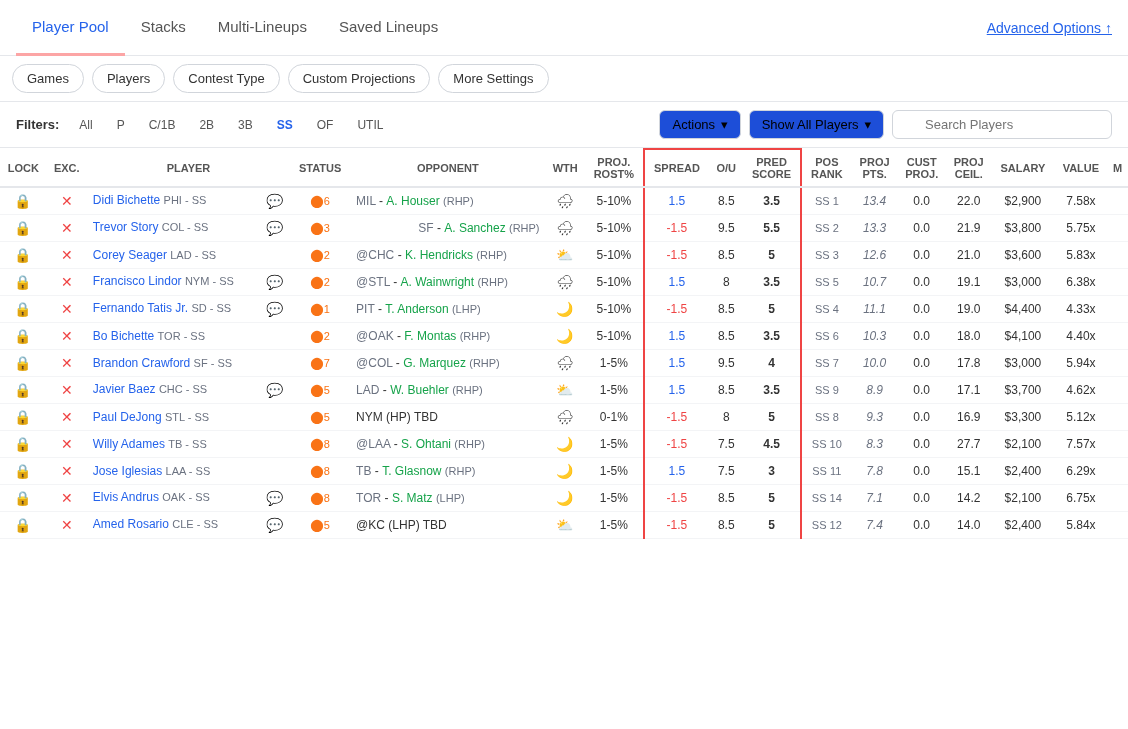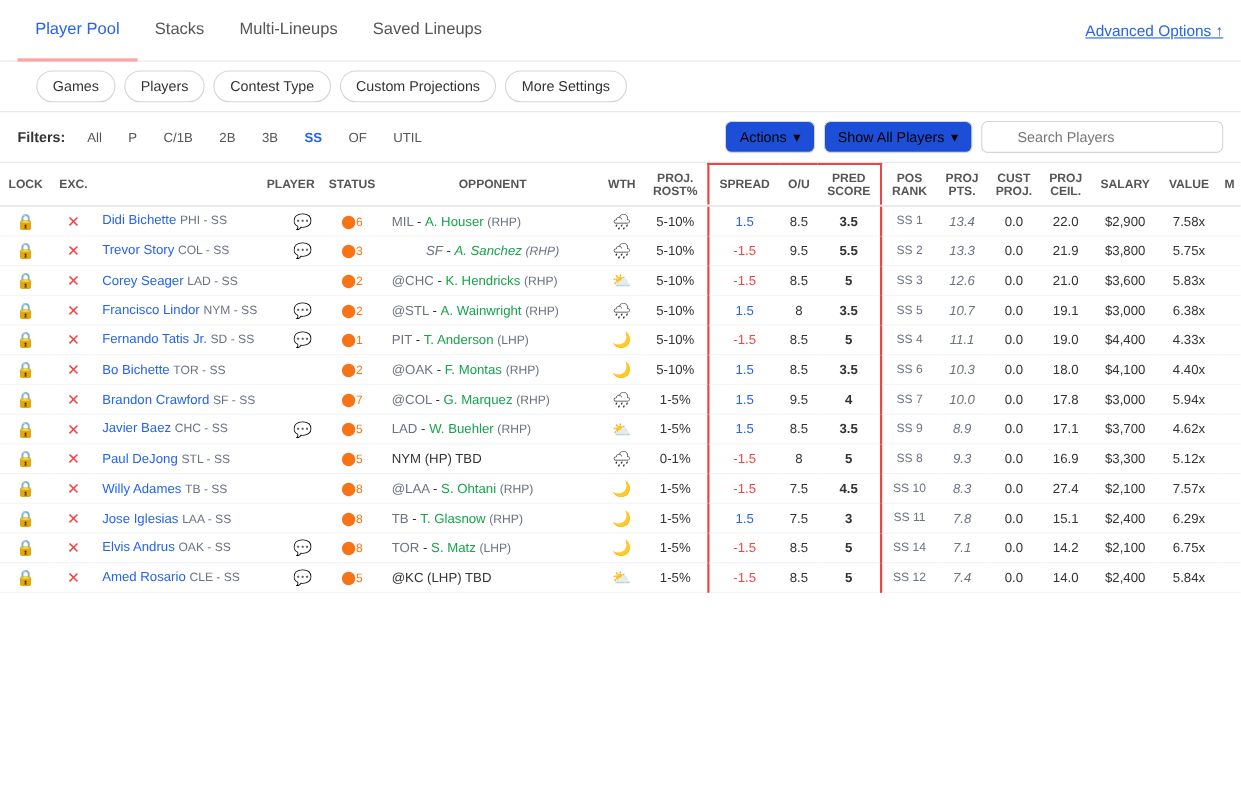--- a/index.html
+++ b/index.html
@@ -6,40 +6,40 @@
     body { font-family: -apple-system, BlinkMacSystemFont, 'Segoe UI', sans-serif; font-size: 13px; background: #fff; color: #333; }
 
     
     .top-nav { display: flex; align-items: center; padding: 0 16px; border-bottom: 1px solid #e5e7eb; height: 56px; position: relative; }
     .top-nav-links { display: flex; align-items: center; gap: 0; }
     .top-nav-link { padding: 0 16px; height: 56px; display: flex; align-items: center; cursor: pointer; font-size: 15px; font-weight: 500; color: #555; text-decoration: none; border-bottom: 3px solid transparent; }
     .top-nav-link.active { color: #2563eb; border-bottom: 3px solid #fca5a5; }
     .advanced-options { margin-left: auto; color: #2563eb; font-size: 14px; cursor: pointer; display: flex; align-items: center; gap: 4px; text-decoration: underline; }
 
     
-    .filter-bar { display: flex; align-items: center; padding: 8px 33px; gap: 8px; border-bottom: 1px solid #e5e7eb; }
+    .filter-bar { display: flex; align-items: center; padding: 8px 12px; gap: 8px; border-bottom: 1px solid #e5e7eb; }
     .filter-btn { padding: 6px 14px; border: 1px solid #d1d5db; border-radius: 20px; background: #fff; cursor: pointer; font-size: 13px; color: #333; }
 
     
     .table-controls { display: flex; align-items: center; padding: 8px 16px; gap: 8px; border-bottom: 1px solid #e5e7eb; }
     .filter-label { font-size: 13px; font-weight: 600; color: #333; margin-right: 4px; }
     .filter-tag { padding: 3px 8px; border-radius: 4px; cursor: pointer; font-size: 12px; color: #555; }
     .filter-tag.active { color: #2563eb; font-weight: 600; }
     .filter-tag-ss { color: #2563eb; font-weight: 700; }
     .controls-right { margin-left: auto; display: flex; align-items: center; gap: 8px; }
     .dropdown-btn { padding: 6px 12px; border: 1px solid #d1d5db; border-radius: 6px; background: #1d4ed8; cursor: pointer; font-size: 13px; display: flex; align-items: center; gap: 6px; }
     .search-box { padding: 6px 12px 6px 32px; border: 1px solid #d1d5db; border-radius: 6px; font-size: 13px; width: 220px; position: relative; }
     .search-wrapper { position: relative; }
     .search-icon-inner { position: absolute; left: 10px; top: 50%; transform: translateY(-50%); color: #9ca3af; font-size: 14px; }
 
     
     .table-wrapper { overflow-x: auto; overflow-y: auto; max-height: 580px; }
     table { width: 100%; border-collapse: collapse; font-size: 12px; }
     thead th { position: sticky; top: 0; background: #fff; border-bottom: 2px solid #e5e7eb; padding: 6px 4px; text-align: center; font-weight: 600; color: #555; font-size: 11px; white-space: nowrap; z-index: 10; }
-    thead th.left { text-align: right; margin-top: 16px; }
+    thead th.left { text-align: center; margin-top: 16px; }
     tbody tr { border-bottom: 1px solid #f3f4f6; }
     td { padding: 5px 6px; text-align: center; vertical-align: middle; white-space: nowrap; }
     td.left { text-align: left; }
 
     .player-name { color: #2563eb; font-weight: 500; cursor: pointer; }
     .player-team { color: #6b7280; font-size: 11px; }
     .opponent-link { color: #16a34a; font-weight: 500; cursor: pointer; }
     .opponent-text { color: #6b7280; font-size: 11px; }
     .lock-icon { color: #9ca3af; font-size: 14px; cursor: pointer; }
     .exc-icon { color: #ef4444; font-size: 14px; cursor: pointer; }
@@ -171,21 +171,21 @@
       <td><span class="lock-icon">🔒</span></td>
       <td><span class="exc-icon">✕</span></td>
       <td class="left">
         <span class="player-name">Trevor Story</span>
         <span class="player-team"> COL - SS</span>
         <span class="msg-icon" style="float:right">💬</span>
       </td>
       <td>
         <span class="orange-circle">⬤</span><span style="color:#f97316;font-size:11px;">3</span>
       </td>
-      <td style="text-align:center;font-style:italic;">
+      <td style="text-align:right;">
         <span style="color:#6b7280">SF</span> - <span class="opponent-link">A. Sanchez </span><span class="opponent-text">(RHP)</span>
       </td>
       <td><span class="weather-icon">🌧</span></td>
       <td>5-10%</td>
       <td style="border-left:2px solid #ef4444; border-right:none;">
         <span class="spread-negative">-1.5</span>
       </td>
       <td style="border-left:none; border-right:none;">9.5</td>
       <td style="border-right:2px solid #ef4444; border-left:none;"><span class="proj-score-val">5.5</span></td>
       <td class="pos-rank">SS 2</td>
@@ -416,21 +416,21 @@
       <td><span class="weather-icon">🌙</span></td>
       <td>1-5%</td>
       <td style="border-left:2px solid #ef4444; border-right:none;">
         <span class="spread-negative">-1.5</span>
       </td>
       <td style="border-left:none; border-right:none;">7.5</td>
       <td style="border-right:2px solid #ef4444; border-left:none;"><span class="proj-score-val">4.5</span></td>
       <td class="pos-rank">SS 10</td>
       <td class="proj-pts">8.3</td>
       <td>0.0</td>
-      <td>27.4</td>
+      <td>27.7</td>
       <td class="salary">$2,100</td>
       <td class="value">7.57x</td>
       <td></td>
     </tr>
         <tr>
       <td><span class="lock-icon">🔒</span></td>
       <td><span class="exc-icon">✕</span></td>
       <td class="left">
         <span class="player-name">Jose Iglesias</span>
         <span class="player-team"> LAA - SS</span>

